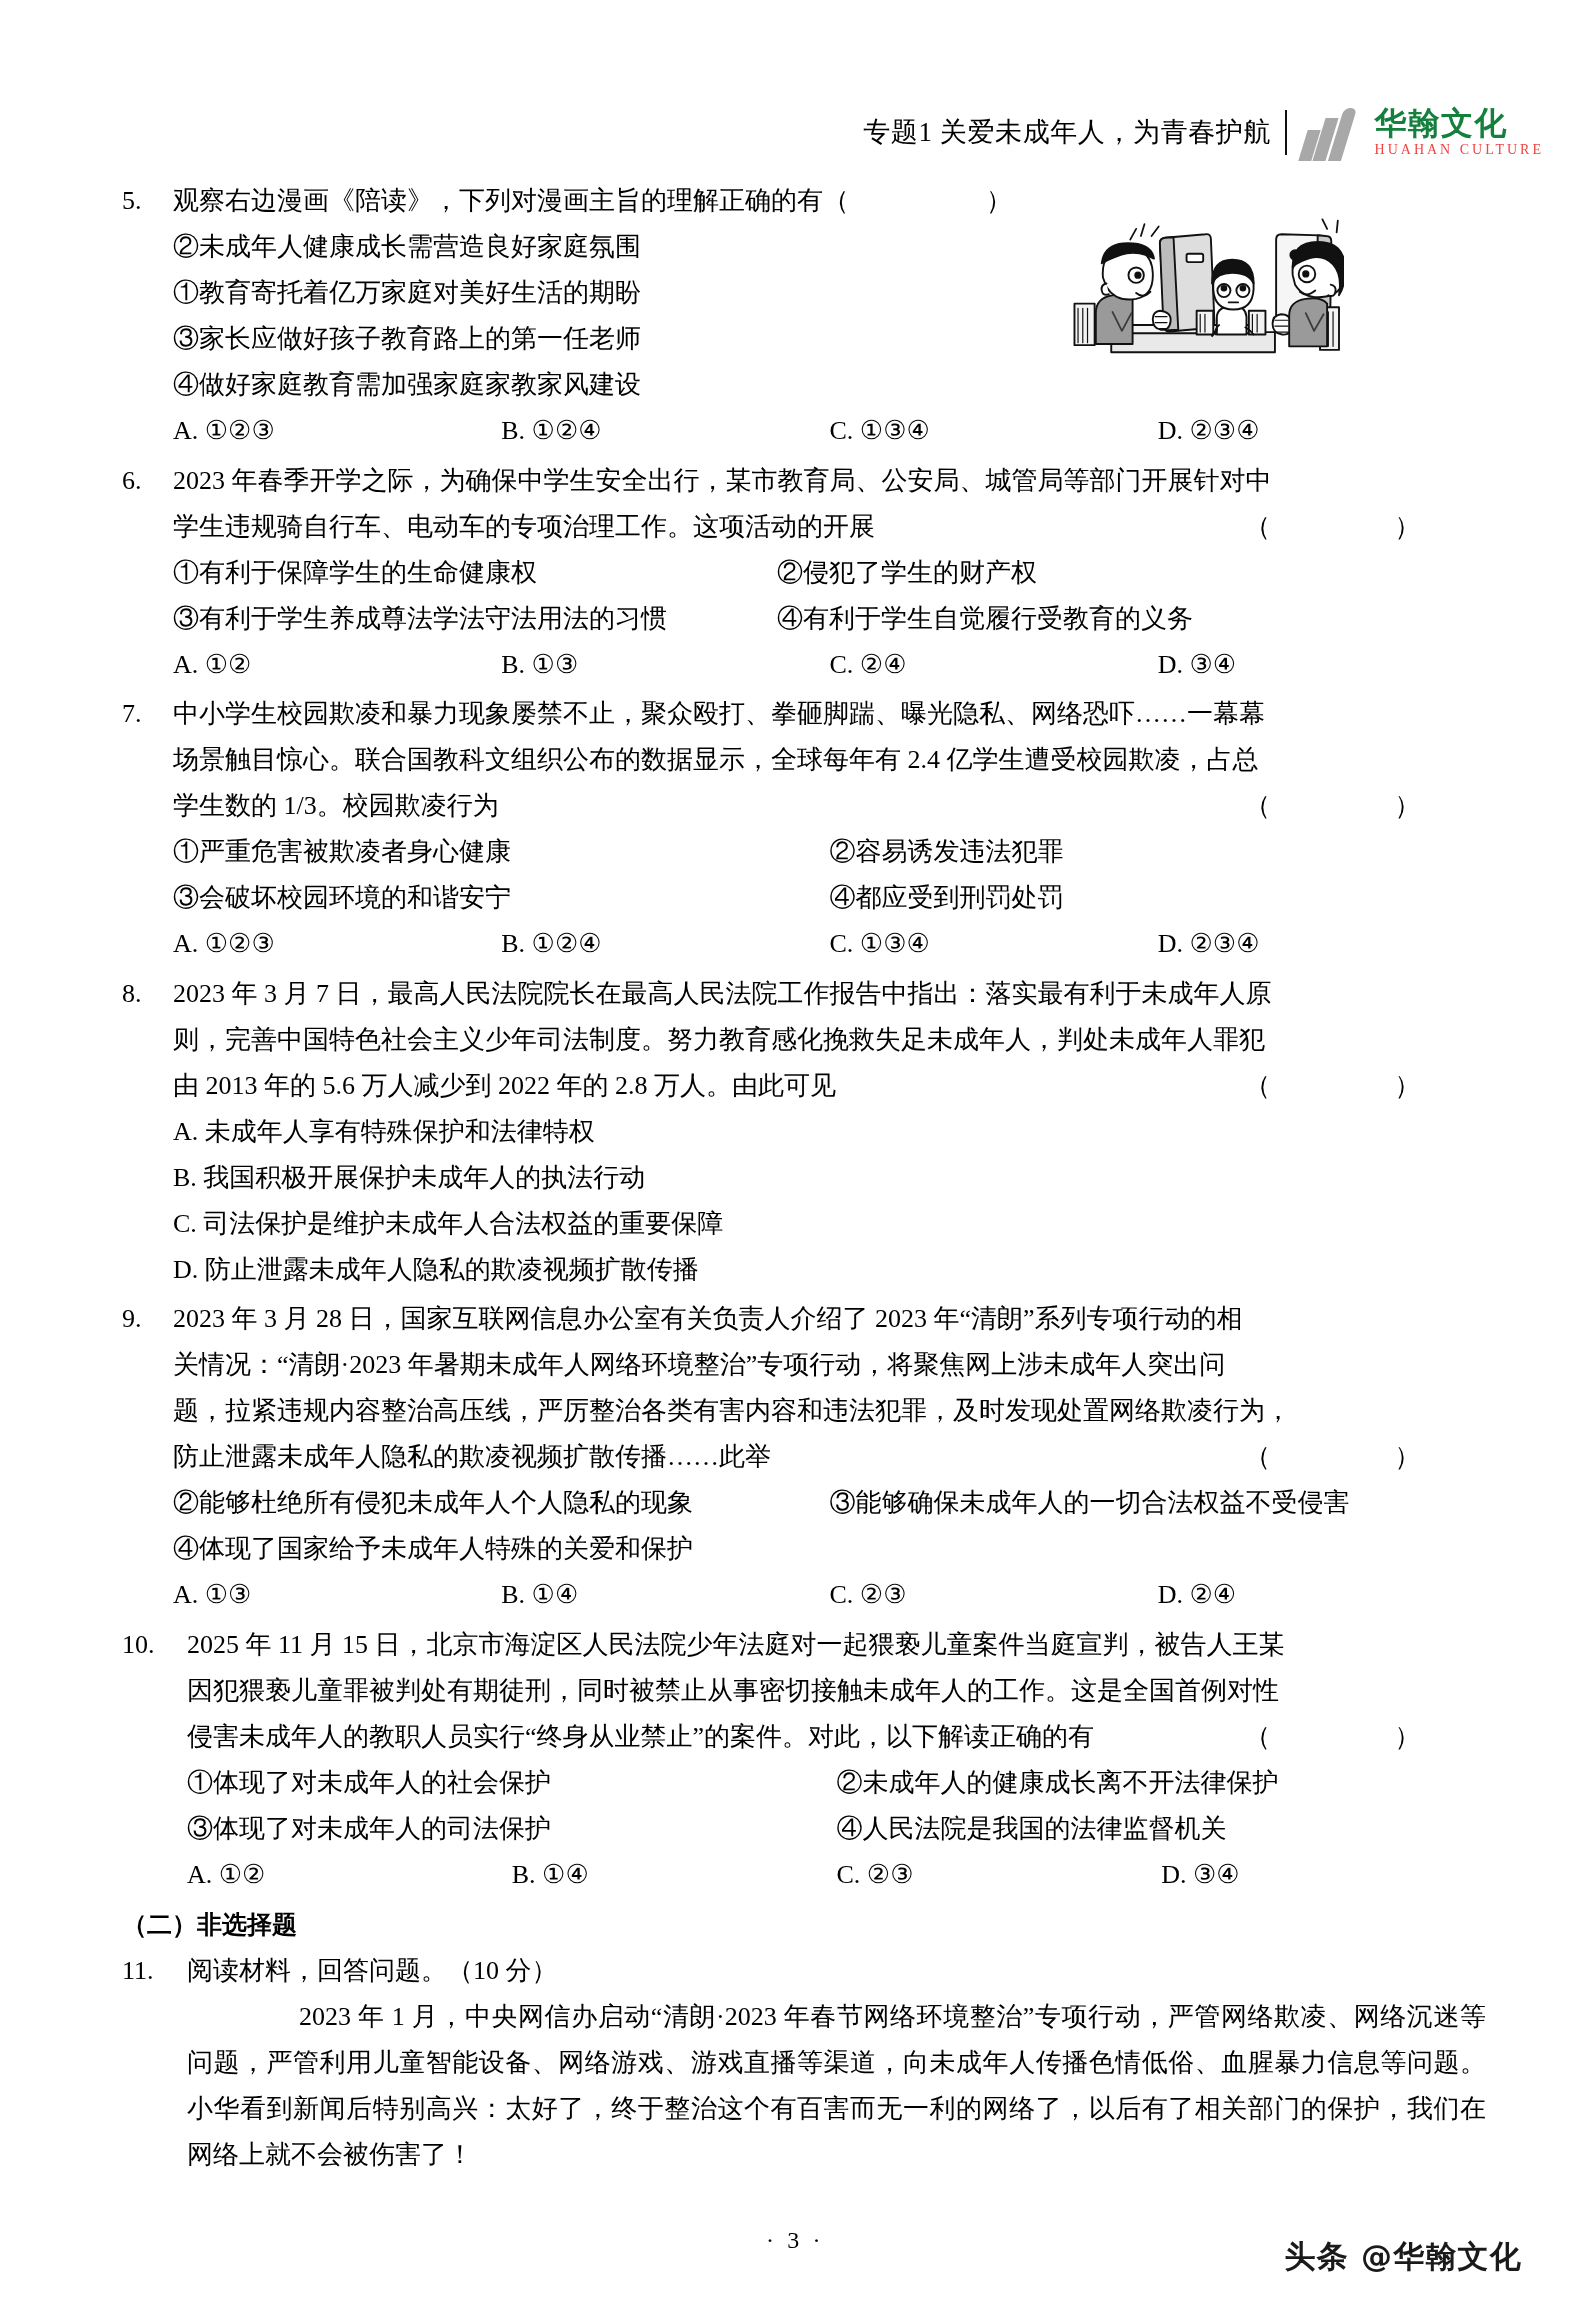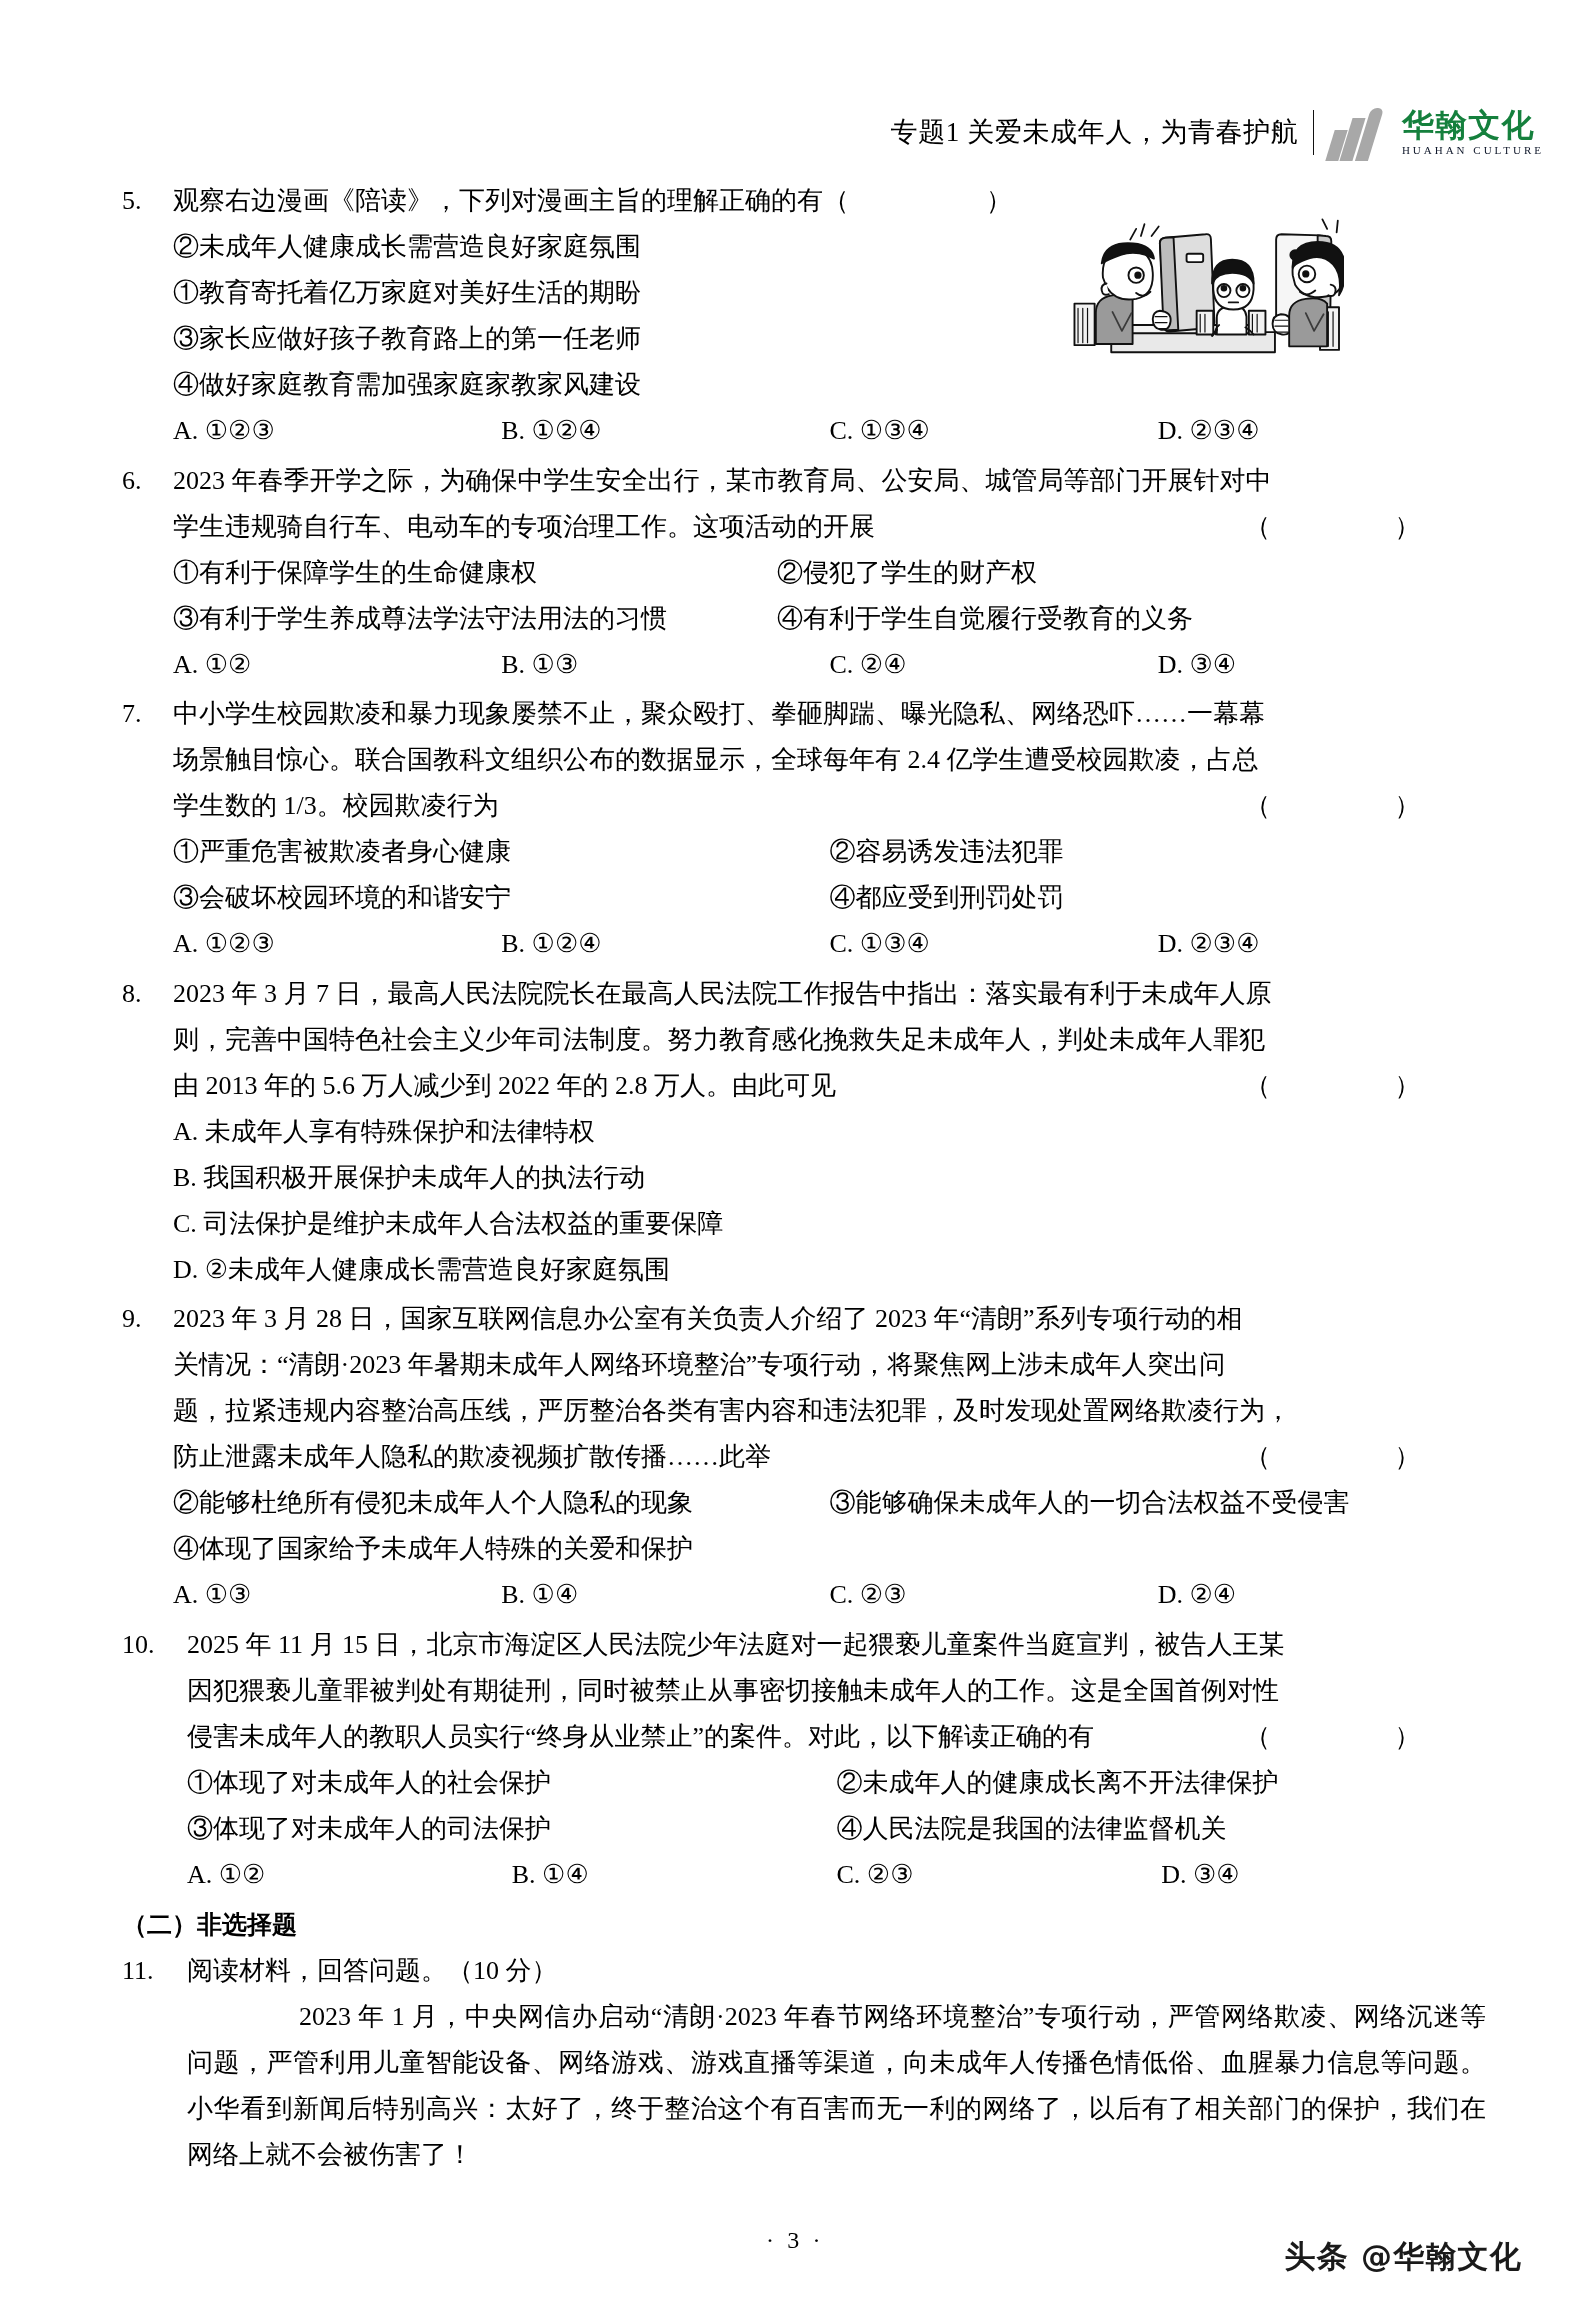--- a/index.html
+++ b/index.html
@@ -64,22 +64,22 @@
   .logo-cn {
     font-family: Liberation Serif, serif;
     font-weight: bold;
     font-size: 32px;
     color: #15803d;
     letter-spacing: 1.2px;
     line-height: 1.05;
   }
   .logo-en {
     font-family: "Liberation Serif", serif;
-    font-size: 11px;
-    color: #0f172a;
+    font-size: 14px;
+    color: #ef4444;
     letter-spacing: 3px;
     margin-top: 2.4px;
   }
 
   
   .content {
     position: absolute;
     left: 122px;
     top: 178px;
     width: 1364px;
@@ -400,21 +400,21 @@
       <span class="q-num"></span>
       <span class="q-body">
         <span>由 2013 年的 5.6 万人减少到 2022 年的 2.8 万人。由此可见</span>
         <span class="bracket inset">（&nbsp;&nbsp;）</span>
       </span>
     </div>
     <div class="opt-stack indent">
       <div>A. 未成年人享有特殊保护和法律特权</div>
       <div>B. 我国积极开展保护未成年人的执法行动</div>
       <div>C. 司法保护是维护未成年人合法权益的重要保障</div>
-      <div>D. ②未成年人健康成长需营造良好家庭氛围</div>
+      <div>D. 防止泄露未成年人隐私的欺凌视频扩散传播</div>
     </div>
   </div>
 
   <div class="q">
     <div class="q-line">
       <span class="q-num">9.</span>
       <span class="q-body"><span>2023 年 3 月 28 日，国家互联网信息办公室有关负责人介绍了 2023 年“清朗”系列专项行动的相</span></span>
     </div>
     <div class="q-line">
       <span class="q-num"></span>

